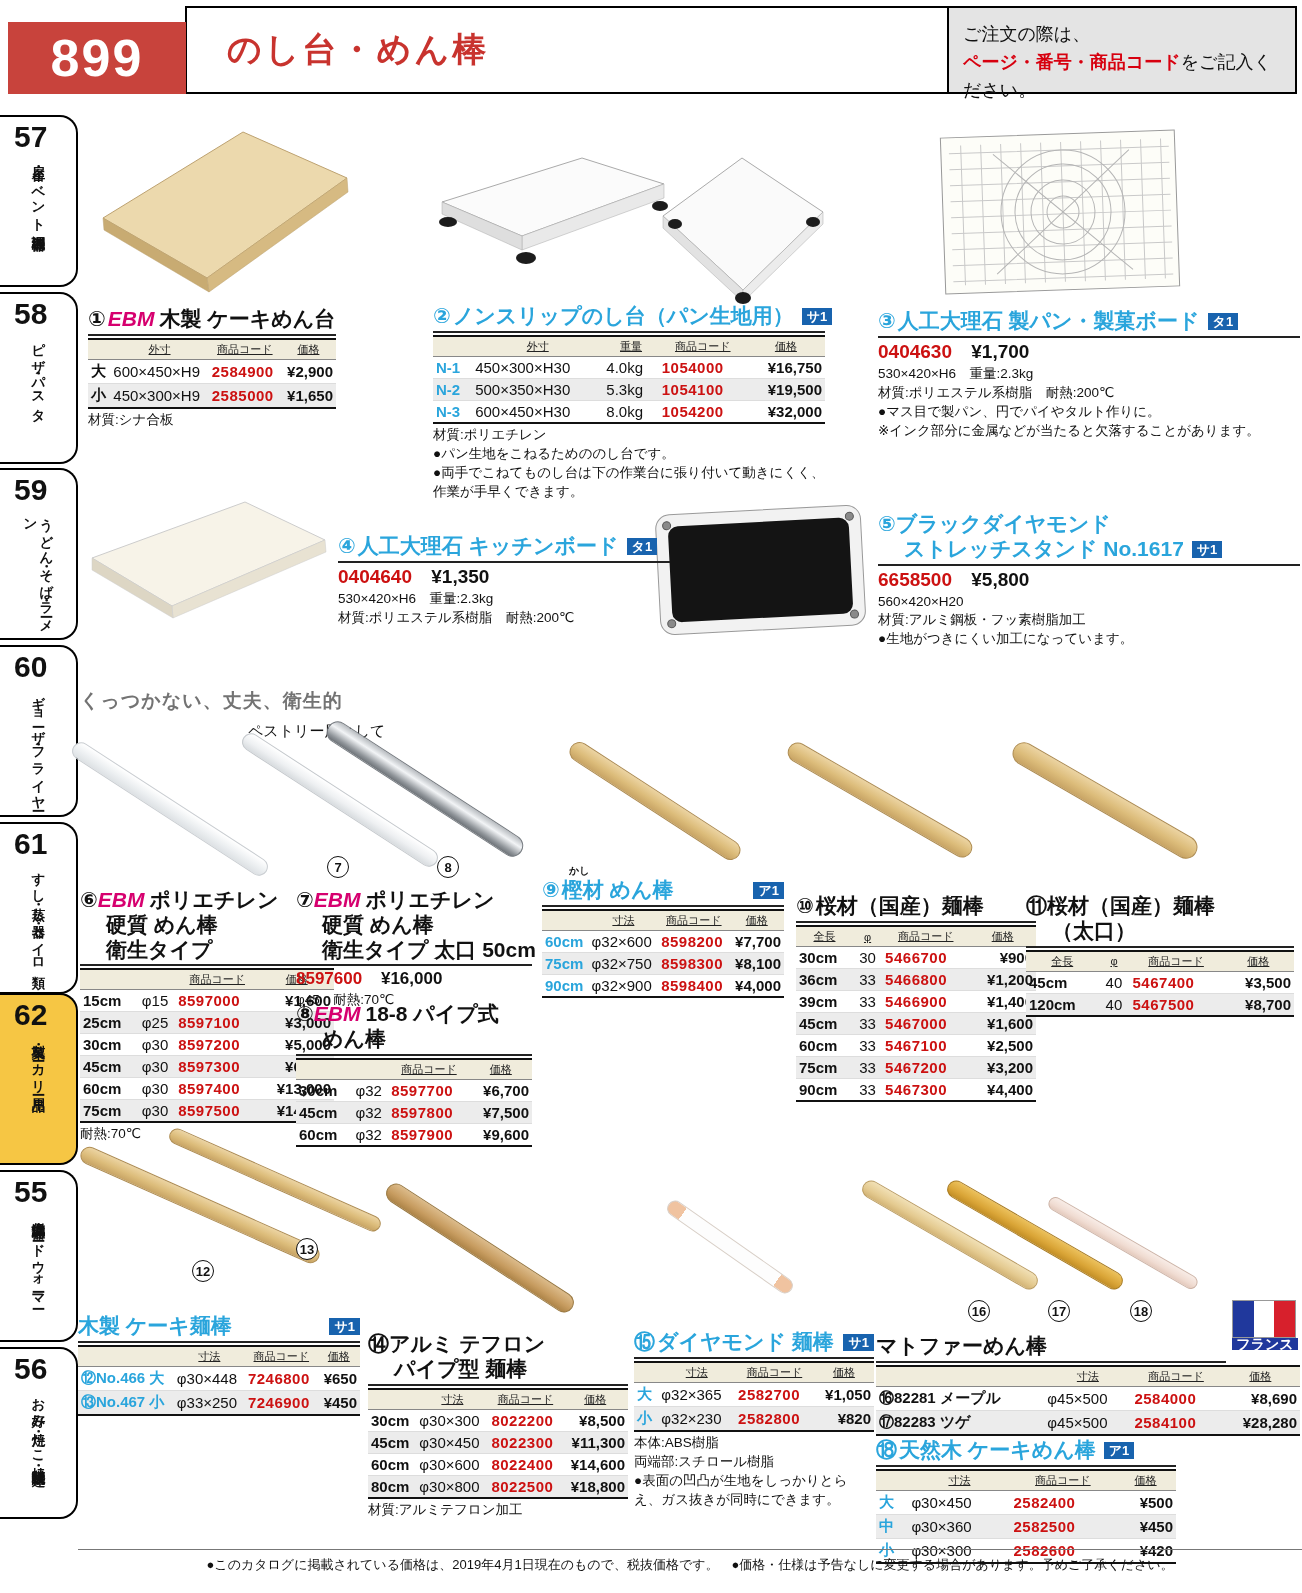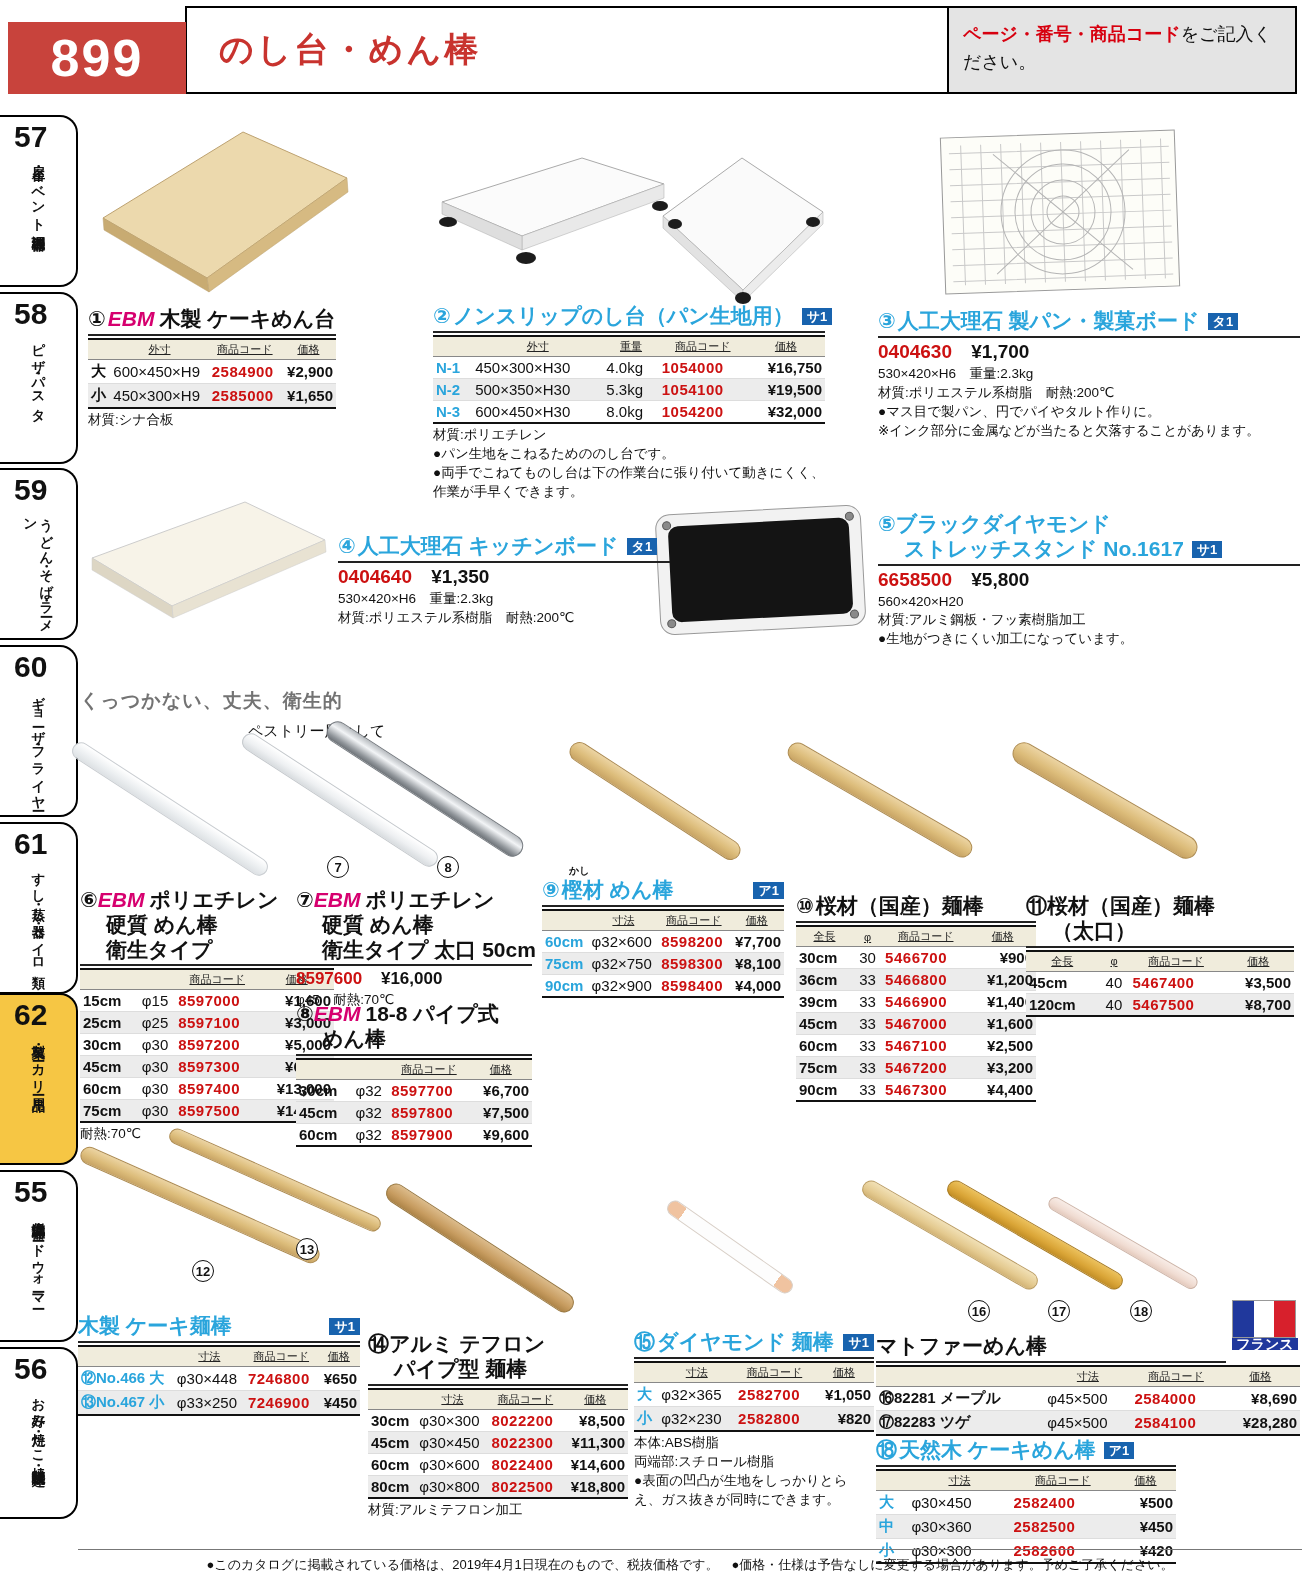--- a/index.html
+++ b/index.html
@@ -2,21 +2,21 @@
 <html><head>
 <meta charset="utf-8">
 <style>
   * { margin:0; padding:0; box-sizing:border-box; }
   html,body { background:#fff; }
   body { font-family:"Liberation Sans","DejaVu Sans",sans-serif; color:#111; }
   .page { position:relative; width:1302px; height:1593px; background:#fff; overflow:hidden; }
 
   
   .header-bar { position:absolute; left:185px; top:6px; width:1112px; height:88px; border:2px solid #000; display:flex; background:#fff; }
-  .hdr-left { flex:1; display:flex; align-items:center; }
+  .hdr-left { flex:1; display:flex; align-items:center;padding-left:8px; }
   .page-title { color:#c8332e; font-size:34px; font-weight:bold; margin-left:32px; letter-spacing:3px; }
   .hdr-right { width:348px; background:#e4e4e4; border-left:2px solid #000; padding:13px 10px 0 14px; font-size:18px; line-height:1.55; }
   .hdr-right .red { color:#d7000f; font-weight:bold; }
   .pagenum-box { position:absolute; left:8px; top:22px; width:178px; height:72px; background:#c8433c; color:#fff; font-size:52px; font-weight:bold; display:flex; align-items:center; justify-content:center; letter-spacing:2px; }
 
   
   .tab { position:absolute; left:0; width:78px; height:172px; border:2px solid #000; border-left:none; border-radius:0 18px 18px 0; background:#fff; padding:5px 2px 6px; }
   .tab .num { font-size:30px; font-weight:bold; line-height:1; margin-left:12px; }
   .tab .vlabel { writing-mode:vertical-rl; height:122px; font-size:13.5px; font-weight:bold; line-height:1.18; letter-spacing:1px; margin:4px auto 0; }
   .tab.active { background:#f6c644; }
@@ -85,20 +85,21 @@
 </head>
 <body>
 
 <div class="page">
 
   <div class="header-bar">
     <div class="hdr-left">
       <span class="page-title">のし台・めん棒</span>
     </div>
     <div class="hdr-right">
+      <div>ご注文の際は、</div>
       <div><span class="red">ページ・番号・商品コード</span><span>をご記入ください。</span></div>
     </div>
   </div>
   <div class="pagenum-box">899</div>
 
   <div class="tab" style="top:115px">
     <div class="num">57</div>
     <div class="vlabel">屋台・イベント調理機器</div>
   </div>
   <div class="tab" style="top:292px">

